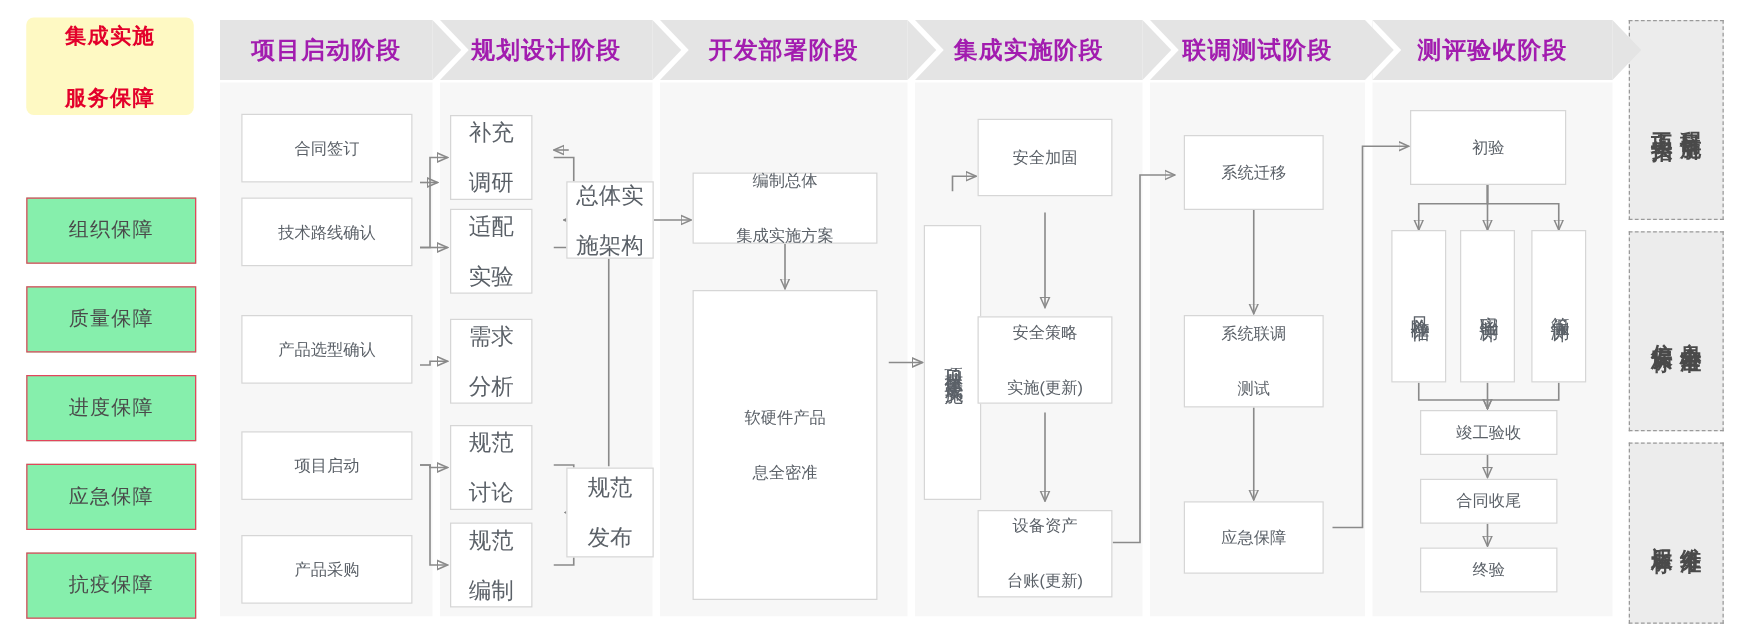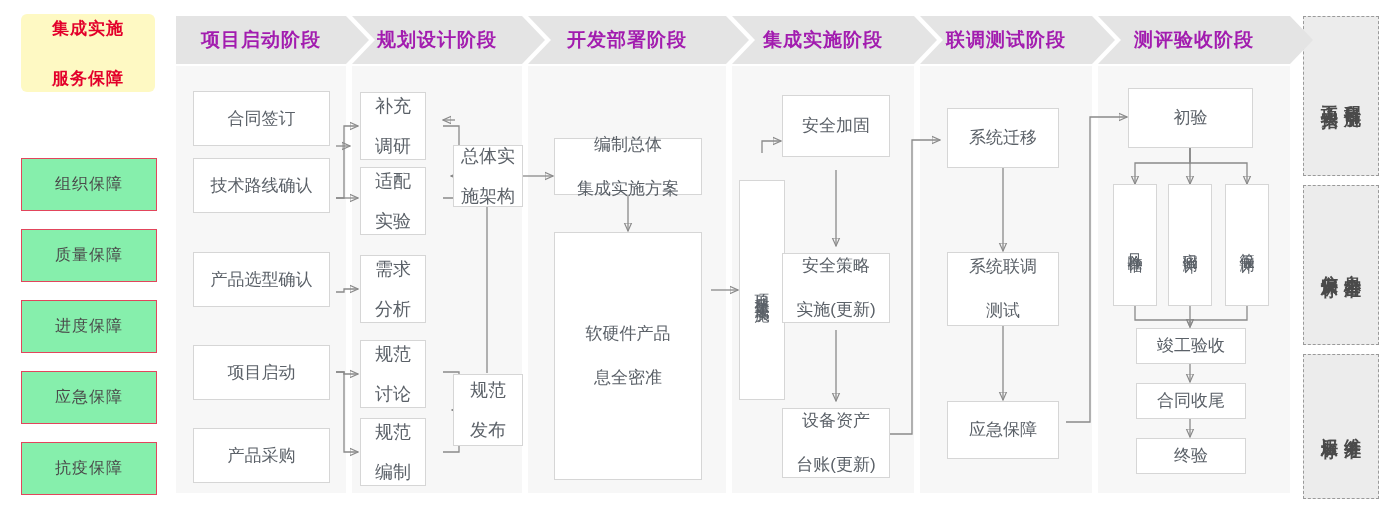--- a/index.html
+++ b/index.html
@@ -27,21 +27,21 @@
   .phase-hdr.notch::before{content:"";position:absolute;left:0px;top:0;width:0;height:0;
      border-top:24px solid transparent;border-bottom:24px solid transparent;
      border-left:23px solid #ffffff;z-index:1;}
 
   
   .col-body{position:absolute;top:66px;height:427px;background:#f7f7f7;}
 
   
   .node{position:absolute;background:#ffffff;border:1px solid #d6d6d6;
      display:flex;align-items:center;justify-content:center;box-sizing:border-box;}
-  .node span{display:block;text-align:center;color:#5b6168;font-size:17px;line-height:22px;}
+  .node span{display:block;text-align:center;color:#5b6168;font-size:13px;line-height:22px;}
   .node.sm span{font-size:18px;line-height:20px;}
   .node.vert span{writing-mode:vertical-rl;text-orientation:upright;
      letter-spacing:2px;font-size:15px;line-height:20px;}
 
   
   .rail{position:absolute;left:1303px;width:76px;background:#ececec;
      border:1px dashed #9a9a9a;box-sizing:border-box;
      display:flex;align-items:center;justify-content:center;}
   .rail .vtxt{writing-mode:vertical-rl;text-orientation:upright;
      color:#4a4a4a;font-size:17px;font-weight:bold;line-height:23px;letter-spacing:2px;

